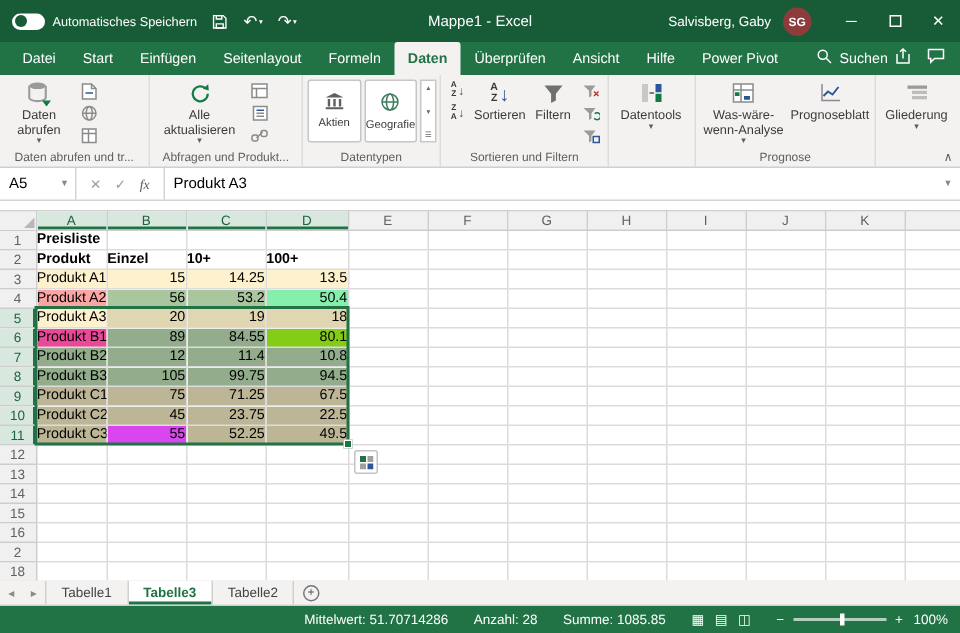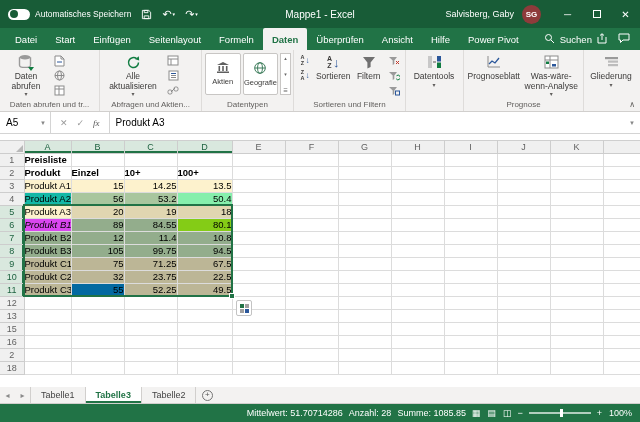--- a/index.html
+++ b/index.html
@@ -80,21 +80,21 @@
   .sheetbar { flex: 0 0 17px; background: #f3f2f1; border-bottom: 1px solid #d1cfcd; display: flex; align-items: stretch; font-size: 9px; color: #444; }
   .snav { width: 15px; display: flex; align-items: center; justify-content: center; color: #8a8a8a; font-size: 8px; }
   .stabs { display: flex; align-items: stretch; border-left: 1px solid #d1cfcd; }
   .stab { padding: 0 10px; display: flex; align-items: center; border-right: 1px solid #d1cfcd; }
   .stab.active { background: #fff; color: #217346; font-weight: bold; box-shadow: inset 0 -2px 0 #217346; }
   .newsheet { width: 22px; display: flex; align-items: center; justify-content: center; }
   .plus-circle { width: 11px; height: 11px; border: 1px solid #757575; border-radius: 50%; display: flex; align-items: center; justify-content: center; font-size: 8px; color: #555; line-height: 1; }
 
   
   .statusbar { flex: 0 0 18px; background: #217346; color: #fff; display: flex; align-items: center; font-size: 9px; padding: 0 8px; }
-  .sb-right { margin-left: auto; display: flex; align-items: center; gap: 6px; white-space: nowrap; }
+  .sb-right { margin-left: auto; display: flex; align-items: center; gap: 17px; white-space: nowrap; }
   .viewbtns { display: flex; gap: 7px; font-size: 9px; }
   .zoomwrap { display: flex; align-items: center; gap: 6px; }
   .zslider { width: 62px; height: 2px; background: rgba(255,255,255,.65); position: relative; display: inline-block; }
   .zknob { position: absolute; left: 50%; top: -3px; width: 3px; height: 8px; background: #fff; }
   .zoom-label { min-width: 24px; text-align: right; }
 </style>
 </head>
 <body>
 
 <div class="window">
@@ -237,21 +237,21 @@
             </span>
           <span class="mini">
               <svg width="12" height="10" viewBox="0 0 12 10">
                 <path d="M4 6L8 2" stroke="#8b8b8b"></path>
                 <rect x="1" y="4" width="4" height="4" rx="1.5" fill="none" stroke="#8b8b8b"></rect>
                 <rect x="7" y="1" width="4" height="4" rx="1.5" fill="none" stroke="#8b8b8b"></rect>
               </svg>
             </span>
         </div>
       </div>
-      <div class="rg-label">Abfragen und Aktien...</div>
+      <div class="rg-label">Abfragen und Produkt...</div>
     </div>
 
     <div class="rgroup" style="width:92px">
       <div class="rg-body">
         <div class="dtcard">
           <span>
             <svg width="12" height="11" viewBox="0 0 12 11">
                 <polygon points="6,0 12,3 0,3" fill="#5f5f5f"></polygon>
                 <rect x="1.5" y="4" width="1.6" height="5" fill="#5f5f5f"></rect>
                 <rect x="5.2" y="4" width="1.6" height="5" fill="#5f5f5f"></rect>
@@ -343,40 +343,40 @@
               </svg>
           </span>
           <span>Datentools</span>
         </div>
       </div>
       <div class="rg-label"></div>
     </div>
 
     <div class="rgroup" style="width:120px">
       <div class="rg-body">
-        <div class="bigbtn" style="width:56px">
-          <span class="ic">
-            <svg width="15" height="14" viewBox="0 0 15 14">
-                <path d="M2 1v11h12" fill="none" stroke="#8b8b8b"></path>
-                <polyline points="3,9 6,6 9,8 13,3" fill="none" stroke="#2b579a" stroke-width="1.3"></polyline>
-              </svg>
-          </span>
-          <span>Prognoseblatt</span>
-        </div>
         <div class="bigbtn caret" style="width:60px">
           <span class="ic">
             <svg width="15" height="14" viewBox="0 0 15 14">
                 <rect x="1" y="1" width="13" height="12" fill="#fff" stroke="#8b8b8b"></rect>
                 <line x1="1" y1="5" x2="14" y2="5" stroke="#8b8b8b"></line>
                 <line x1="6" y1="1" x2="6" y2="13" stroke="#8b8b8b"></line>
                 <rect x="2" y="6.5" width="3" height="2.5" fill="#107c41"></rect>
                 <rect x="8" y="9" width="4" height="2.5" fill="#2b579a"></rect>
               </svg>
           </span>
           <span>Was-wäre-wenn-Analyse</span>
+        </div>
+        <div class="bigbtn" style="width:56px">
+          <span class="ic">
+            <svg width="15" height="14" viewBox="0 0 15 14">
+                <path d="M2 1v11h12" fill="none" stroke="#8b8b8b"></path>
+                <polyline points="3,9 6,6 9,8 13,3" fill="none" stroke="#2b579a" stroke-width="1.3"></polyline>
+              </svg>
+          </span>
+          <span>Prognoseblatt</span>
         </div>
       </div>
       <div class="rg-label">Prognose</div>
     </div>
 
     <div class="rgroup" style="width:56px;border-right:none">
       <div class="rg-body">
         <div class="bigbtn caret" style="width:50px">
           <span class="ic">
             <svg width="15" height="12" viewBox="0 0 15 12">
@@ -482,21 +482,21 @@
             <td class="cell" style=""></td>
             <td class="cell" style=""></td>
             <td class="cell" style=""></td>
             <td class="cell" style=""></td>
             <td class="cell" style=""></td>
             <td class="cell" style=""></td>
             <td class="cell"></td>
           </tr>
           <tr>
             <th class="hdr rowhdr">4</th>
-            <td class="cell" style="background:#14b8a6;">Produkt A2</td>
+            <td class="cell" style="background:#fca5a5;">Produkt A2</td>
             <td class="cell num" style="background:#a9c69e;">56</td>
             <td class="cell num" style="background:#a9c69e;">53.2</td>
             <td class="cell num" style="background:#86efac;">50.4</td>
             <td class="cell" style=""></td>
             <td class="cell" style=""></td>
             <td class="cell" style=""></td>
             <td class="cell" style=""></td>
             <td class="cell" style=""></td>
             <td class="cell" style=""></td>
             <td class="cell" style=""></td>
@@ -512,21 +512,21 @@
             <td class="cell" style=""></td>
             <td class="cell" style=""></td>
             <td class="cell" style=""></td>
             <td class="cell" style=""></td>
             <td class="cell" style=""></td>
             <td class="cell" style=""></td>
             <td class="cell"></td>
           </tr>
           <tr>
             <th class="hdr rowhdr hl">6</th>
-            <td class="cell" style="background:#d946ef;font-style:italic;">Produkt B1</td>
+            <td class="cell" style="background:#ec4899;">Produkt B1</td>
             <td class="cell num" style="background:#93ad8c;">89</td>
             <td class="cell num" style="background:#93ad8c;">84.55</td>
             <td class="cell num" style="background:#84cc16;">80.1</td>
             <td class="cell" style=""></td>
             <td class="cell" style=""></td>
             <td class="cell" style=""></td>
             <td class="cell" style=""></td>
             <td class="cell" style=""></td>
             <td class="cell" style=""></td>
             <td class="cell" style=""></td>
@@ -573,36 +573,36 @@
             <td class="cell" style=""></td>
             <td class="cell" style=""></td>
             <td class="cell" style=""></td>
             <td class="cell" style=""></td>
             <td class="cell" style=""></td>
             <td class="cell"></td>
           </tr>
           <tr>
             <th class="hdr rowhdr hl">10</th>
             <td class="cell" style="background:#bcb696;margin-top:20px;">Produkt C2</td>
-            <td class="cell num" style="background:#bcb696;">32</td>
+            <td class="cell num" style="background:#bcb696;">45</td>
             <td class="cell num" style="background:#bcb696;">23.75</td>
             <td class="cell num" style="background:#bcb696;">22.5</td>
             <td class="cell" style=""></td>
             <td class="cell" style=""></td>
             <td class="cell" style=""></td>
             <td class="cell" style=""></td>
             <td class="cell" style=""></td>
             <td class="cell" style=""></td>
             <td class="cell" style=""></td>
             <td class="cell"></td>
           </tr>
           <tr>
             <th class="hdr rowhdr hl">11</th>
             <td class="cell" style="background:#bcb696;">Produkt C3</td>
-            <td class="cell num" style="background:#0369a1;">55</td>
+            <td class="cell num" style="background:#d946ef;">55</td>
             <td class="cell num" style="background:#bcb696;">52.25</td>
             <td class="cell num" style="background:#bcb696;">49.5</td>
             <td class="cell" style=""></td>
             <td class="cell" style=""></td>
             <td class="cell" style=""></td>
             <td class="cell" style=""></td>
             <td class="cell" style=""></td>
             <td class="cell" style=""></td>
             <td class="cell" style=""></td>
             <td class="cell"></td>
@@ -617,20 +617,35 @@
             <td class="cell" style=""></td>
             <td class="cell" style=""></td>
             <td class="cell" style=""></td>
             <td class="cell" style=""></td>
             <td class="cell" style=""></td>
             <td class="cell" style=""></td>
             <td class="cell"></td>
           </tr>
           <tr>
             <th class="hdr rowhdr">13</th>
+            <td class="cell" style=""></td>
+            <td class="cell" style=""></td>
+            <td class="cell" style=""></td>
+            <td class="cell" style=""></td>
+            <td class="cell" style=""></td>
+            <td class="cell" style=""></td>
+            <td class="cell" style=""></td>
+            <td class="cell" style=""></td>
+            <td class="cell" style=""></td>
+            <td class="cell" style=""></td>
+            <td class="cell" style=""></td>
+            <td class="cell"></td>
+          </tr>
+          <tr>
+            <th class="hdr rowhdr">14</th>
             <td class="cell" style=""></td>
             <td class="cell" style=""></td>
             <td class="cell" style=""></td>
             <td class="cell" style=""></td>
             <td class="cell" style=""></td>
             <td class="cell" style=""></td>
             <td class="cell" style=""></td>
             <td class="cell" style=""></td>
             <td class="cell" style=""></td>
             <td class="cell" style=""></td>

